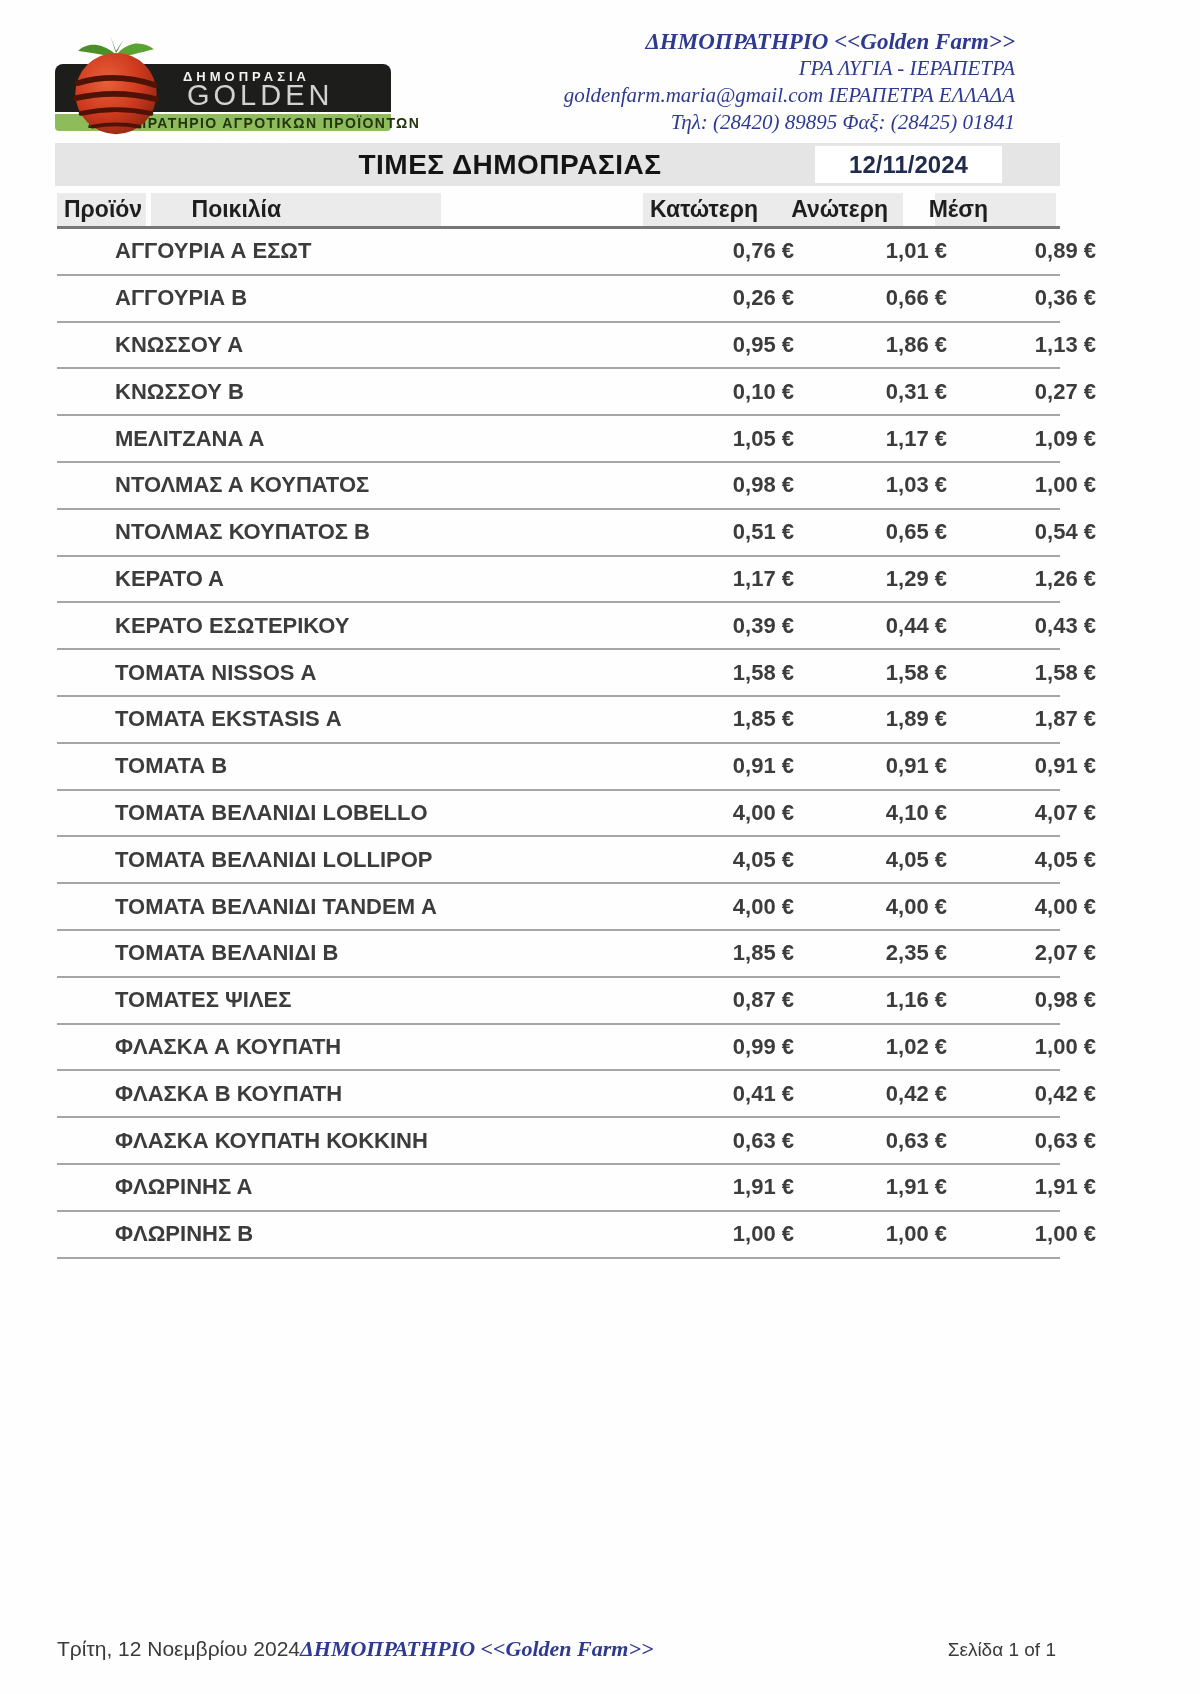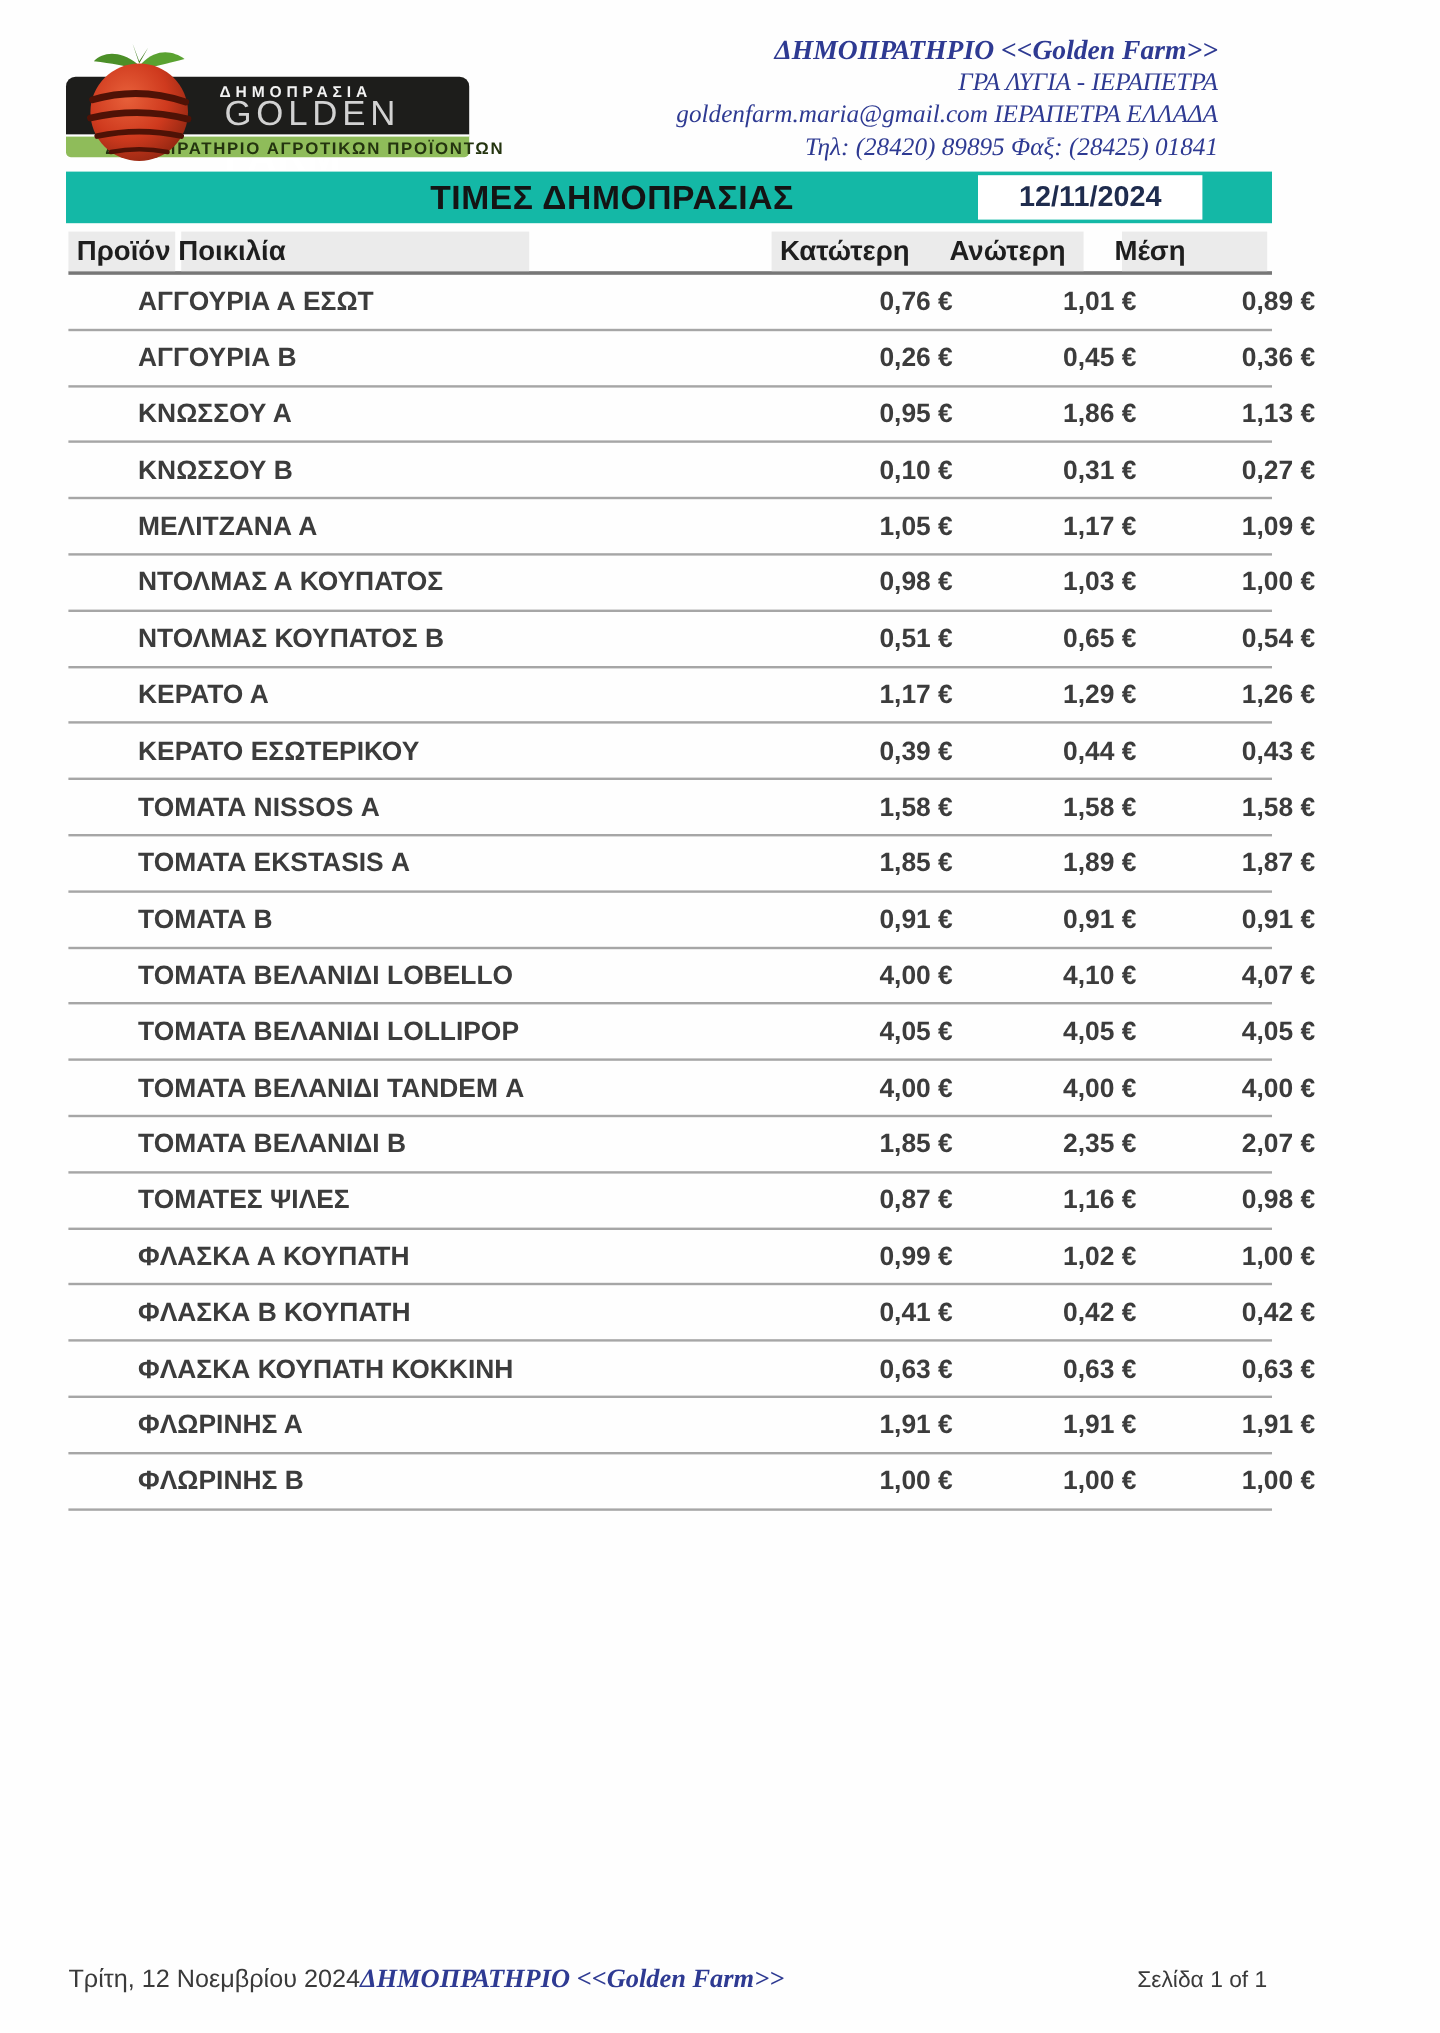--- a/index.html
+++ b/index.html
@@ -21,39 +21,39 @@
   .logo-farm{font-size:33px;font-weight:900;color:#ffffff;letter-spacing:1px;margin-left:6px;text-decoration:underline;}
   .logo-tomato{position:absolute;left:2px;top:-12px;width:118px;height:104px;z-index:3;}
 
   
   .contact{position:absolute;left:540px;top:28px;width:475px;text-align:right;
            font-family:"Liberation Serif", serif;font-style:italic;color:#2e3a92;line-height:27px;}
   .contact .c1{font-weight:700;font-size:23px;}
   .contact .c2,.contact .c3,.contact .c4{font-size:21px;}
 
   
-  .titlebar{position:absolute;left:55px;top:143px;width:1005px;height:43px;background:#14b8a6;}
+  .titlebar{position:absolute;left:55px;top:143px;width:1005px;height:43px;background:#e5e5e5;}
   .title-text{position:absolute;left:0;top:0;width:910px;height:43px;display:flex;align-items:center;
               justify-content:center;font-size:28px;font-weight:700;color:#141414;letter-spacing:.5px;}
   .datebox{position:absolute;left:760px;top:3px;width:187px;height:37px;background:#ffffff;
            display:flex;align-items:center;justify-content:center;
            font-size:24px;font-weight:700;color:#1f2c4e;}
 
   
   .table{position:absolute;left:57px;top:192px;width:1003px;}
   .t-head{position:relative;height:34px;border-bottom:3px solid #777777;}
   .hbg{position:absolute;top:1px;bottom:0;background:#ebebeb;}
   .hbg-product{left:0;width:89px;}
   .hbg-variety{left:94px;width:290px;}
   .hbg-prices{left:586px;width:260px;}
   .hbg-mean{left:878px;width:121px;}
   .t-grid{display:grid;grid-template-columns:583px 118px 117px 113px 1fr;align-items:center;}
   .t-head .t-grid{position:absolute;inset:0;font-size:23px;font-weight:700;color:#1e1e1e;}
   .h-product{margin-left:7px;}
-  .h-variety{}
+  .h-variety{margin-left:43px;}
   .h-right{text-align:right;}
   .h-high{transform:translateX(13px);}
   .t-row{height:46.8px;border-bottom:2px solid #a6a6a6;box-sizing:border-box;gap:36px;}
   .t-row .name{padding-left:58px;font-weight:700;font-size:22px;color:#3c3c3c;white-space:nowrap;}
   .t-row .price{text-align:right;font-weight:700;font-size:22px;color:#3c3c3c;white-space:nowrap;}
 
   
   .footer{position:absolute;left:57px;top:1636px;width:1003px;display:flex;
           justify-content:space-between;align-items:baseline;}
   .footer-left{display:flex;align-items:baseline;}
@@ -130,21 +130,21 @@
       <div class="name">ΑΓΓΟΥΡΙΑ Α ΕΣΩΤ</div>
       <div class="price">0,76 €</div>
       <div class="price">1,01 €</div>
       <div class="price">0,89 €</div>
       <div></div>
     </div>
 
     <div class="t-row t-grid">
       <div class="name">ΑΓΓΟΥΡΙΑ Β</div>
       <div class="price">0,26 €</div>
-      <div class="price">0,45 €</div>
+      <div class="price">0,66 €</div>
       <div class="price">0,36 €</div>
       <div></div>
     </div>
 
     <div class="t-row t-grid">
       <div class="name">ΚΝΩΣΣΟΥ Α</div>
       <div class="price">0,95 €</div>
       <div class="price">1,86 €</div>
       <div class="price">1,13 €</div>
       <div></div>

